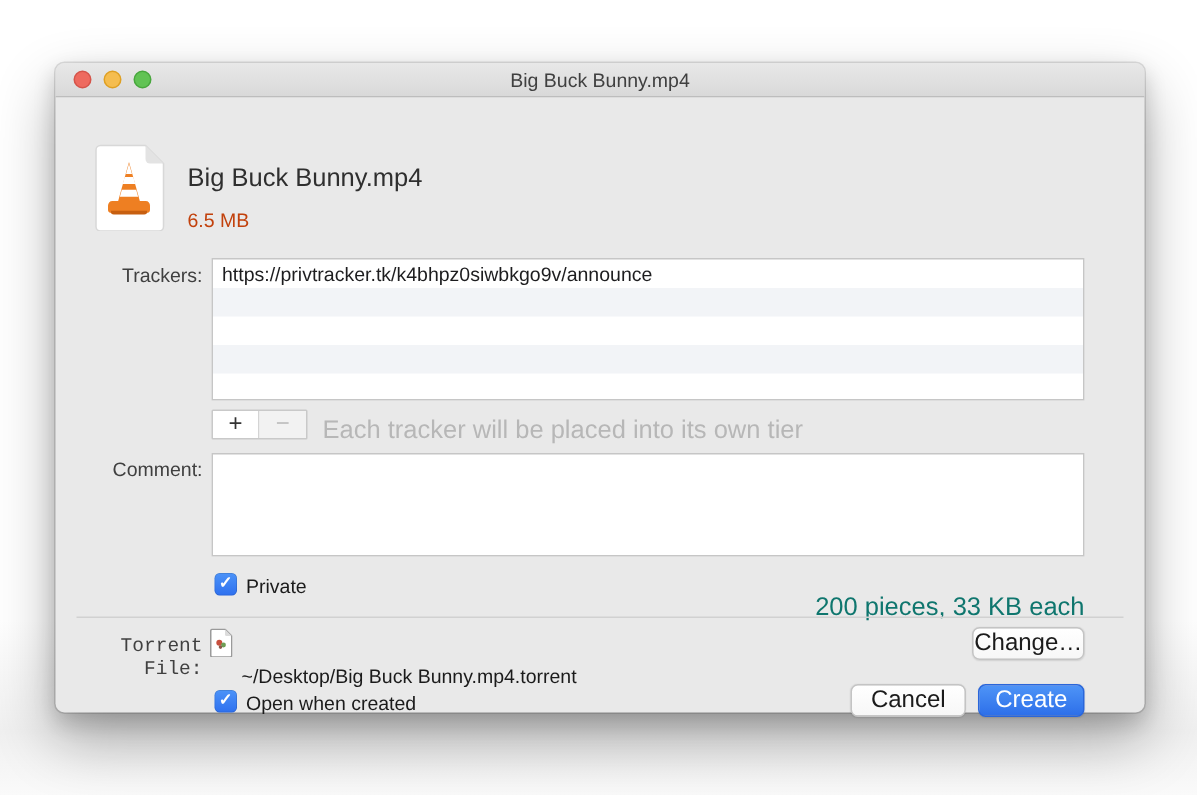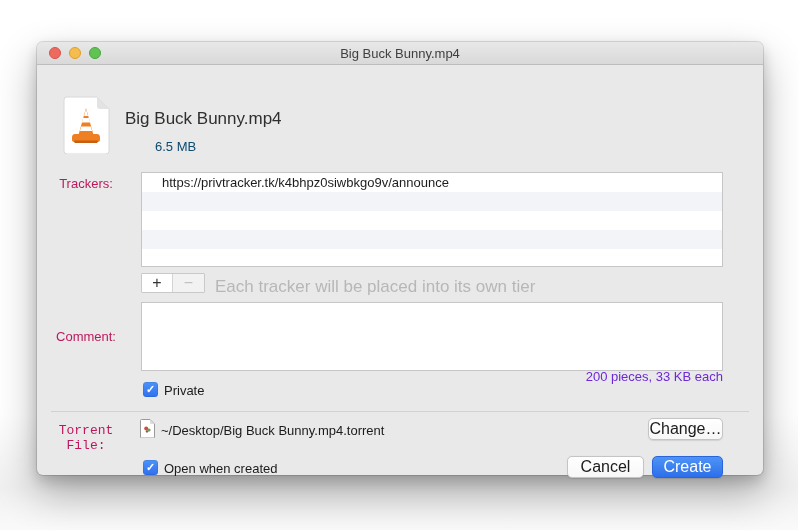--- a/index.html
+++ b/index.html
@@ -25,35 +25,35 @@
   .t-min   { left: 32px; background: #f5bd4f; border: 0.5px solid #dfa023; }
   .t-zoom  { left: 52px; background: #61c354; border: 0.5px solid #48a73d; }
   .title {
     position: absolute; left: 0; right: 0; top: 4px; text-align: center;
     font-size: 13px; color: #404040;
   }
   .content { position: absolute; left: 0; top: 24px; right: 0; bottom: 0; }
 
   .file-icon { position: absolute; left: 25px; top: 30px; width: 48px; height: 58px; }
   .file-name { position: absolute; left: 88px; top: 43px; font-size: 17px; color: #2f2f2f; }
-  .file-size { position: absolute; left: 88px; top: 73px; font-size: 13px; color: #0c4a6e; margin-left: 30px; }
+  .file-size { position: absolute; left: 88px; top: 73px; font-size: 13px; color: #c2410c; }
 
   .form-label {
-    position: absolute; left: 0; width: 98px; text-align: center;
-    font-size: 13px; color: #be185d;
+    position: absolute; left: 0; width: 98px; text-align: right;
+    font-size: 13px; color: #404040;
   }
   .lbl-trackers { top: 110px; }
-  .lbl-comment  { top: 239px; margin-top: 24px; }
+  .lbl-comment  { top: 239px; }
   .lbl-torrent  { top: 357px; font-family: Liberation Mono, monospace; }
 
   .tracker-list {
     position: absolute; left: 104px; top: 106px; width: 582px; height: 95px;
     background: #ffffff; border: 1px solid #c6c6c6;
   }
-  .tracker-row { height: 19px; line-height: 19px; font-size: 13px; color: #1d1d1f; padding-left: 20px;
+  .tracker-row { height: 19px; line-height: 19px; font-size: 13px; color: #1d1d1f; padding-left: 6px;
     white-space: nowrap; overflow: hidden; }
   .tracker-row.alt { background: #f2f4f7; }
 
   .segmented {
     position: absolute; left: 104px; top: 207px; height: 20px; display: flex;
     border: 1px solid #c9c9c9; background: #ffffff; border-radius: 1px;
   }
   .seg-btn {
     width: 31px; height: 18px; font-size: 16px; line-height: 16px; text-align: center;
     border: none; background: transparent; font-family: "Liberation Sans", sans-serif;
@@ -80,27 +80,27 @@
     content: "✓"; position: absolute; left: 0; top: 0; width: 15px; height: 15px;
     color: #ffffff; font-size: 11px; line-height: 15px; text-align: center; font-weight: bold;
   }
   .cb-private { left: 106px; top: 316px; }
   .cb-open    { left: 106px; top: 394px; }
   .cb-label { position: absolute; font-size: 13px; color: #1b1b1b; }
   .cb-label-private { left: 127px; top: 317px; }
   .cb-label-open    { left: 127px; top: 395px; }
 
   .pieces-info {
-    position: absolute; right: 40px; top: 303px; font-size: 13px; color: #6d28d9;
+    position: absolute; right: 40px; top: 329px; font-size: 17px; color: #0f766e;
   }
 
   .divider { position: absolute; left: 14px; right: 14px; top: 345px; height: 1px; background: #d1d1d1; }
 
   .torrent-doc-icon { position: absolute; left: 103px; top: 353px; width: 15px; height: 19px; }
-  .torrent-path { position: absolute; left: 124px; top: 357px; font-size: 13px; color: #1b1b1b; }
+  .torrent-path { position: absolute; left: 124px; top: 377px; font-size: 13px; color: #1b1b1b; }
 
   .push-btn {
     position: absolute; height: 22px; border-radius: 5px; font-size: 16px;
     font-family: "Liberation Sans", sans-serif; text-align: center;
     background: linear-gradient(#ffffff, #f7f7f7);
     border: 1px solid #c4c4c4; color: #1b1b1b;
     box-shadow: 0 0.5px 1px rgba(0,0,0,0.10);
   }
   .btn-change { right: 40px; top: 352px; width: 75px; }
   .btn-cancel { right: 119px; top: 390px; width: 77px; margin-left: 15px; }

